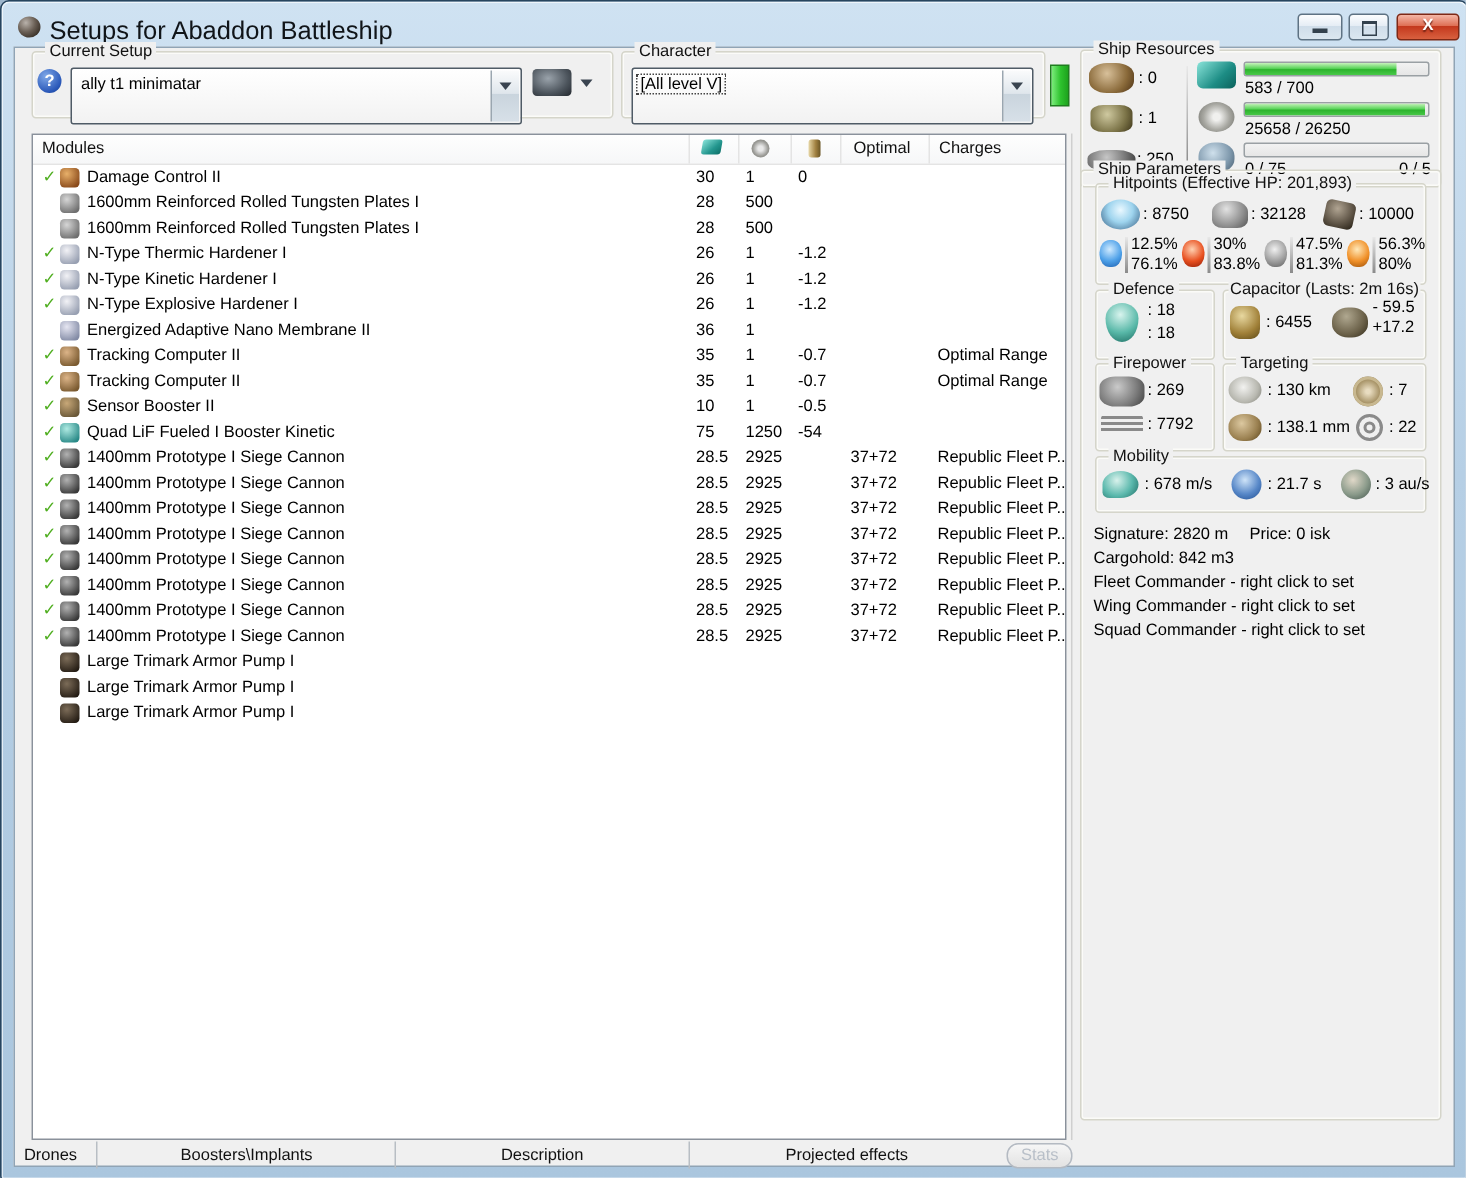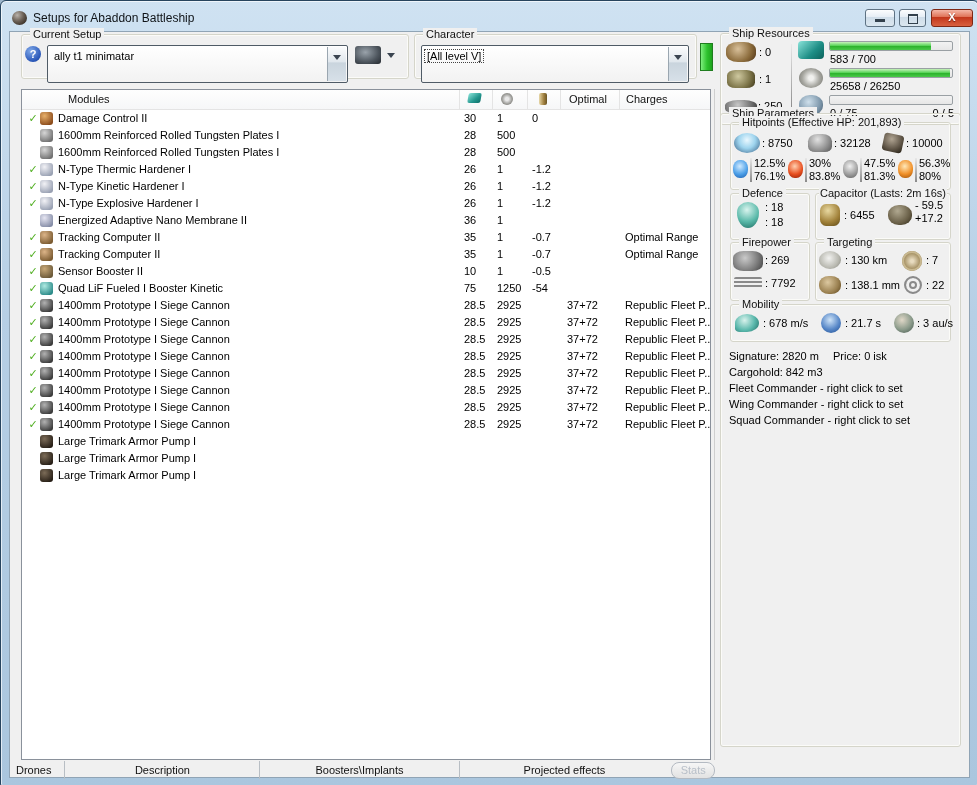--- a/index.html
+++ b/index.html
@@ -3,21 +3,21 @@
 <meta charset="utf-8">
 <style>
   html,body{margin:0;padding:0;background:#9eb6cc;font-family:"Liberation Sans","DejaVu Sans",sans-serif;}
   .win{position:relative;width:977px;height:785px;margin:0 auto;
        background:linear-gradient(#cfe2f2,#b6cfe5 40%,#aac6de);
        border:1px solid #27445e;border-radius:6px 6px 3px 3px;
        box-shadow:inset 0 0 0 1px rgba(255,255,255,.65);overflow:hidden;}
   .titlebar{position:absolute;left:0;top:0;right:0;height:30px;}
   .app-icon{position:absolute;left:11px;top:10px;width:15px;height:14px;border-radius:50%;
        background:radial-gradient(circle at 35% 30%,#b9b2ab 0%,#6a5f55 45%,#221a12 95%);}
-  .wtitle{position:absolute;left:32px;top:10px;font-size:12px;color:#101418;}
+  .wtitle{position:absolute;left:32px;top:10px;font-size:17px;color:#101418;}
   .wbtn{position:absolute;top:8px;height:18px;border:1px solid #5e7283;border-radius:3px;
        background:linear-gradient(#fcfdfe,#e5edf5 45%,#cfdde9 46%,#dbe7f0);box-sizing:border-box;}
   .wbtn-min{left:864px;width:30px;} .wbtn-max{left:898px;width:27px;}
   .wbtn-close{left:930px;width:42px;background:linear-gradient(#f4b6a6,#de6f54 45%,#c3371c 46%,#d8603f);border-color:#7e2815;}
   .glyph-min{position:absolute;left:9px;top:9px;width:10px;height:3px;background:#33414d;}
   .glyph-max{position:absolute;left:8px;top:4px;width:8px;height:7px;border:1px solid #33414d;border-top-width:2px;}
   .glyph-close{position:absolute;left:0;top:1px;width:100%;text-align:center;color:#fff;font-size:11px;font-weight:bold;text-shadow:0 1px 1px #6d2012;}
   .client{position:absolute;left:8px;top:30px;right:8px;bottom:8px;background:#f0f0f0;border:1px solid #90a4b5;}
   .gb{position:absolute;border:1px solid #d5d5ca;border-radius:3px;box-shadow:inset 0 0 0 1px #fbfbf8;}
   .gb>.gbl{position:absolute;left:8px;top:-7px;background:#f0f0f0;padding:0 3px;font-size:11px;color:#111;white-space:nowrap;}
@@ -33,21 +33,21 @@
         font-size:11px;font-weight:bold;text-align:center;line-height:16px;}
   .shipbtn{position:absolute;left:354px;top:45px;width:26px;height:18px;border-radius:3px;
         background:radial-gradient(ellipse at 40% 35%,#9aa3ab,#4c545c 60%,#23282e);}
   .shipbtn-arr{position:absolute;left:386px;top:52px;}
   .greenbar{position:absolute;left:699px;top:42px;width:11px;height:26px;border:1px solid #1f7d1f;
         background:linear-gradient(90deg,#7dee7d,#2ec22e 55%,#1ea31e);}
   
   .mlist{position:absolute;left:20px;top:88px;width:690px;height:671px;background:#fff;border:1px solid #8a919b;box-sizing:border-box;overflow:hidden;}
   .mheader{display:grid;grid-template-columns:437px 33px 35px 33px 59px auto;height:19px;background:linear-gradient(#fefefe,#f6f7f8);border-bottom:1px solid #e4e4e4;font-size:11px;color:#111;}
   .mheader>div{position:relative;border-left:1px solid #e4e4e4;line-height:19px;}
-  .mheader>div:first-child{border-left:none;padding-left:6px;margin-left:40px;}
+  .mheader>div:first-child{border-left:none;padding-left:6px;}
   .hico{position:absolute;top:3px;left:8px;}
   .ico-cpu{width:13px;height:10px;background:linear-gradient(135deg,#8ae4da,#23968e 60%,#0d6f68);transform:skewX(-10deg);border-radius:2px;}
   .ico-pg{width:12px;height:12px;border-radius:50%;background:radial-gradient(circle,#e8e8e8 20%,#9a9a96 60%,#70706a);}
   .ico-cap{width:8px;height:12px;border-radius:2px;background:linear-gradient(90deg,#e8d8a8,#a08040 60%,#6a5524);margin-left:3px;}
   .mbody{font-size:11px;color:#000;}
   .mrow{display:grid;grid-template-columns:4px 14px 18px 406px 33px 35px 35px 58px auto;height:17px;line-height:17px;white-space:nowrap;}
   .chk{color:#4fae1f;font-weight:bold;text-align:center;line-height:16px;}
   .mi{width:13px;height:13px;margin-top:2px;border-radius:3px;display:inline-block;}
   .mi-damage-control{background:radial-gradient(circle at 35% 30%,#e8b06a,#8a4a1a 80%);}
   .mi-plate{background:radial-gradient(circle at 35% 30%,#d6d6d6,#6f6f6f 80%);}
@@ -524,18 +524,18 @@
     <span class="rtxt" style="left:8px;top:236px;">Signature: 2820 m</span>
     <span class="rtxt" style="left:112px;top:236px;">Price: 0 isk</span>
     <span class="rtxt" style="left:8px;top:252px;">Cargohold: 842 m3</span>
     <span class="rtxt" style="left:8px;top:268px;">Fleet Commander - right click to set</span>
     <span class="rtxt" style="left:8px;top:284px;">Wing Commander - right click to set</span>
     <span class="rtxt" style="left:8px;top:300px;">Squad Commander - right click to set</span>
   </div>
 
   <div class="tabbar">
     <div class="tab" style="width:62px;">Drones</div>
+    <div class="tab" style="width:200px;">Boosters\Implants</div>
     <div class="tab" style="width:196px;">Description</div>
-    <div class="tab" style="width:200px;">Boosters\Implants</div>
     <div class="tab" style="width:212px;border-right:none;">Projected effects</div>
     <div class="statsbtn">Stats</div>
   </div>
 </div>
 
 </body></html>

